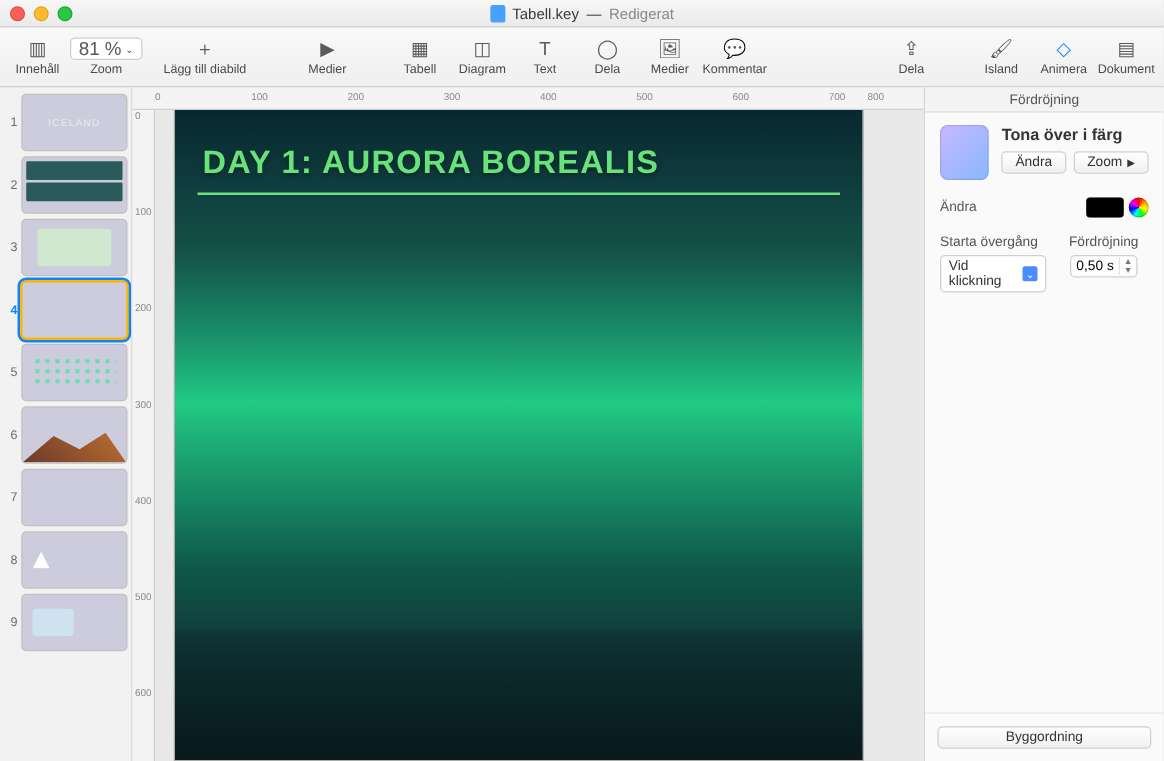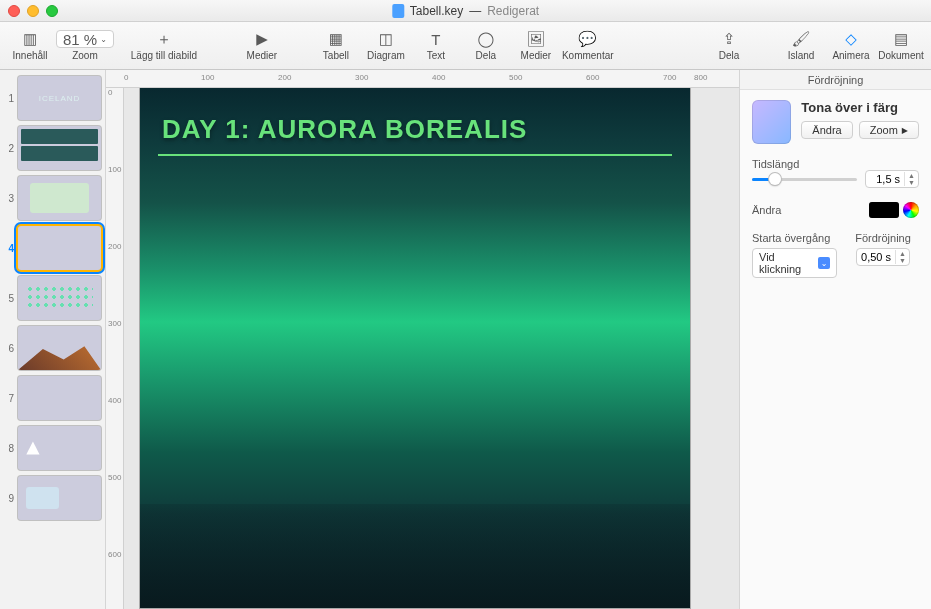--- a/index.html
+++ b/index.html
@@ -264,37 +264,20 @@
                 <span>Ändra</span>
               </button>
             <button class="aqbtn">
                 <span>Zoom</span>
                 <span style="font-size:8px;">▶</span>
               </button>
           </div>
         </div>
       </div>
 
-      <div>
-        <div class="sectionlbl">Tidslängd</div>
-        <div class="durrow">
-          <div class="slider">
-            <div class="track"></div>
-              <div class="fill"></div>
-              <div class="knob"></div>
-          </div>
-          <div class="stepper">
-            <input value="1,5 s" style="">
-            <div class="arrows">
-                <span>▲</span>
-                <span>▼</span>
-              </div>
-          </div>
-        </div>
-      </div>
 
       <div class="colorrow">
         <div class="sectionlbl">Ändra</div>
         <div class="colorctrl">
           <div class="swatch"></div>
           <div class="colwheel"></div>
         </div>
       </div>
 
       <div class="startrow">
@@ -310,14 +293,19 @@
           <div class="stepper">
             <input value="0,50 s" style="">
             <div class="arrows">
                 <span>▲</span>
                 <span>▼</span>
               </div>
           </div>
         </div>
       </div>
     </div>
+    <div class="insfoot">
+      <button class="aqbtn" style="width:100%;justify-content:center;">
+          <span>Byggordning</span>
+        </button>
+    </div>
   </div>
 </div>
 
 </body></html>

